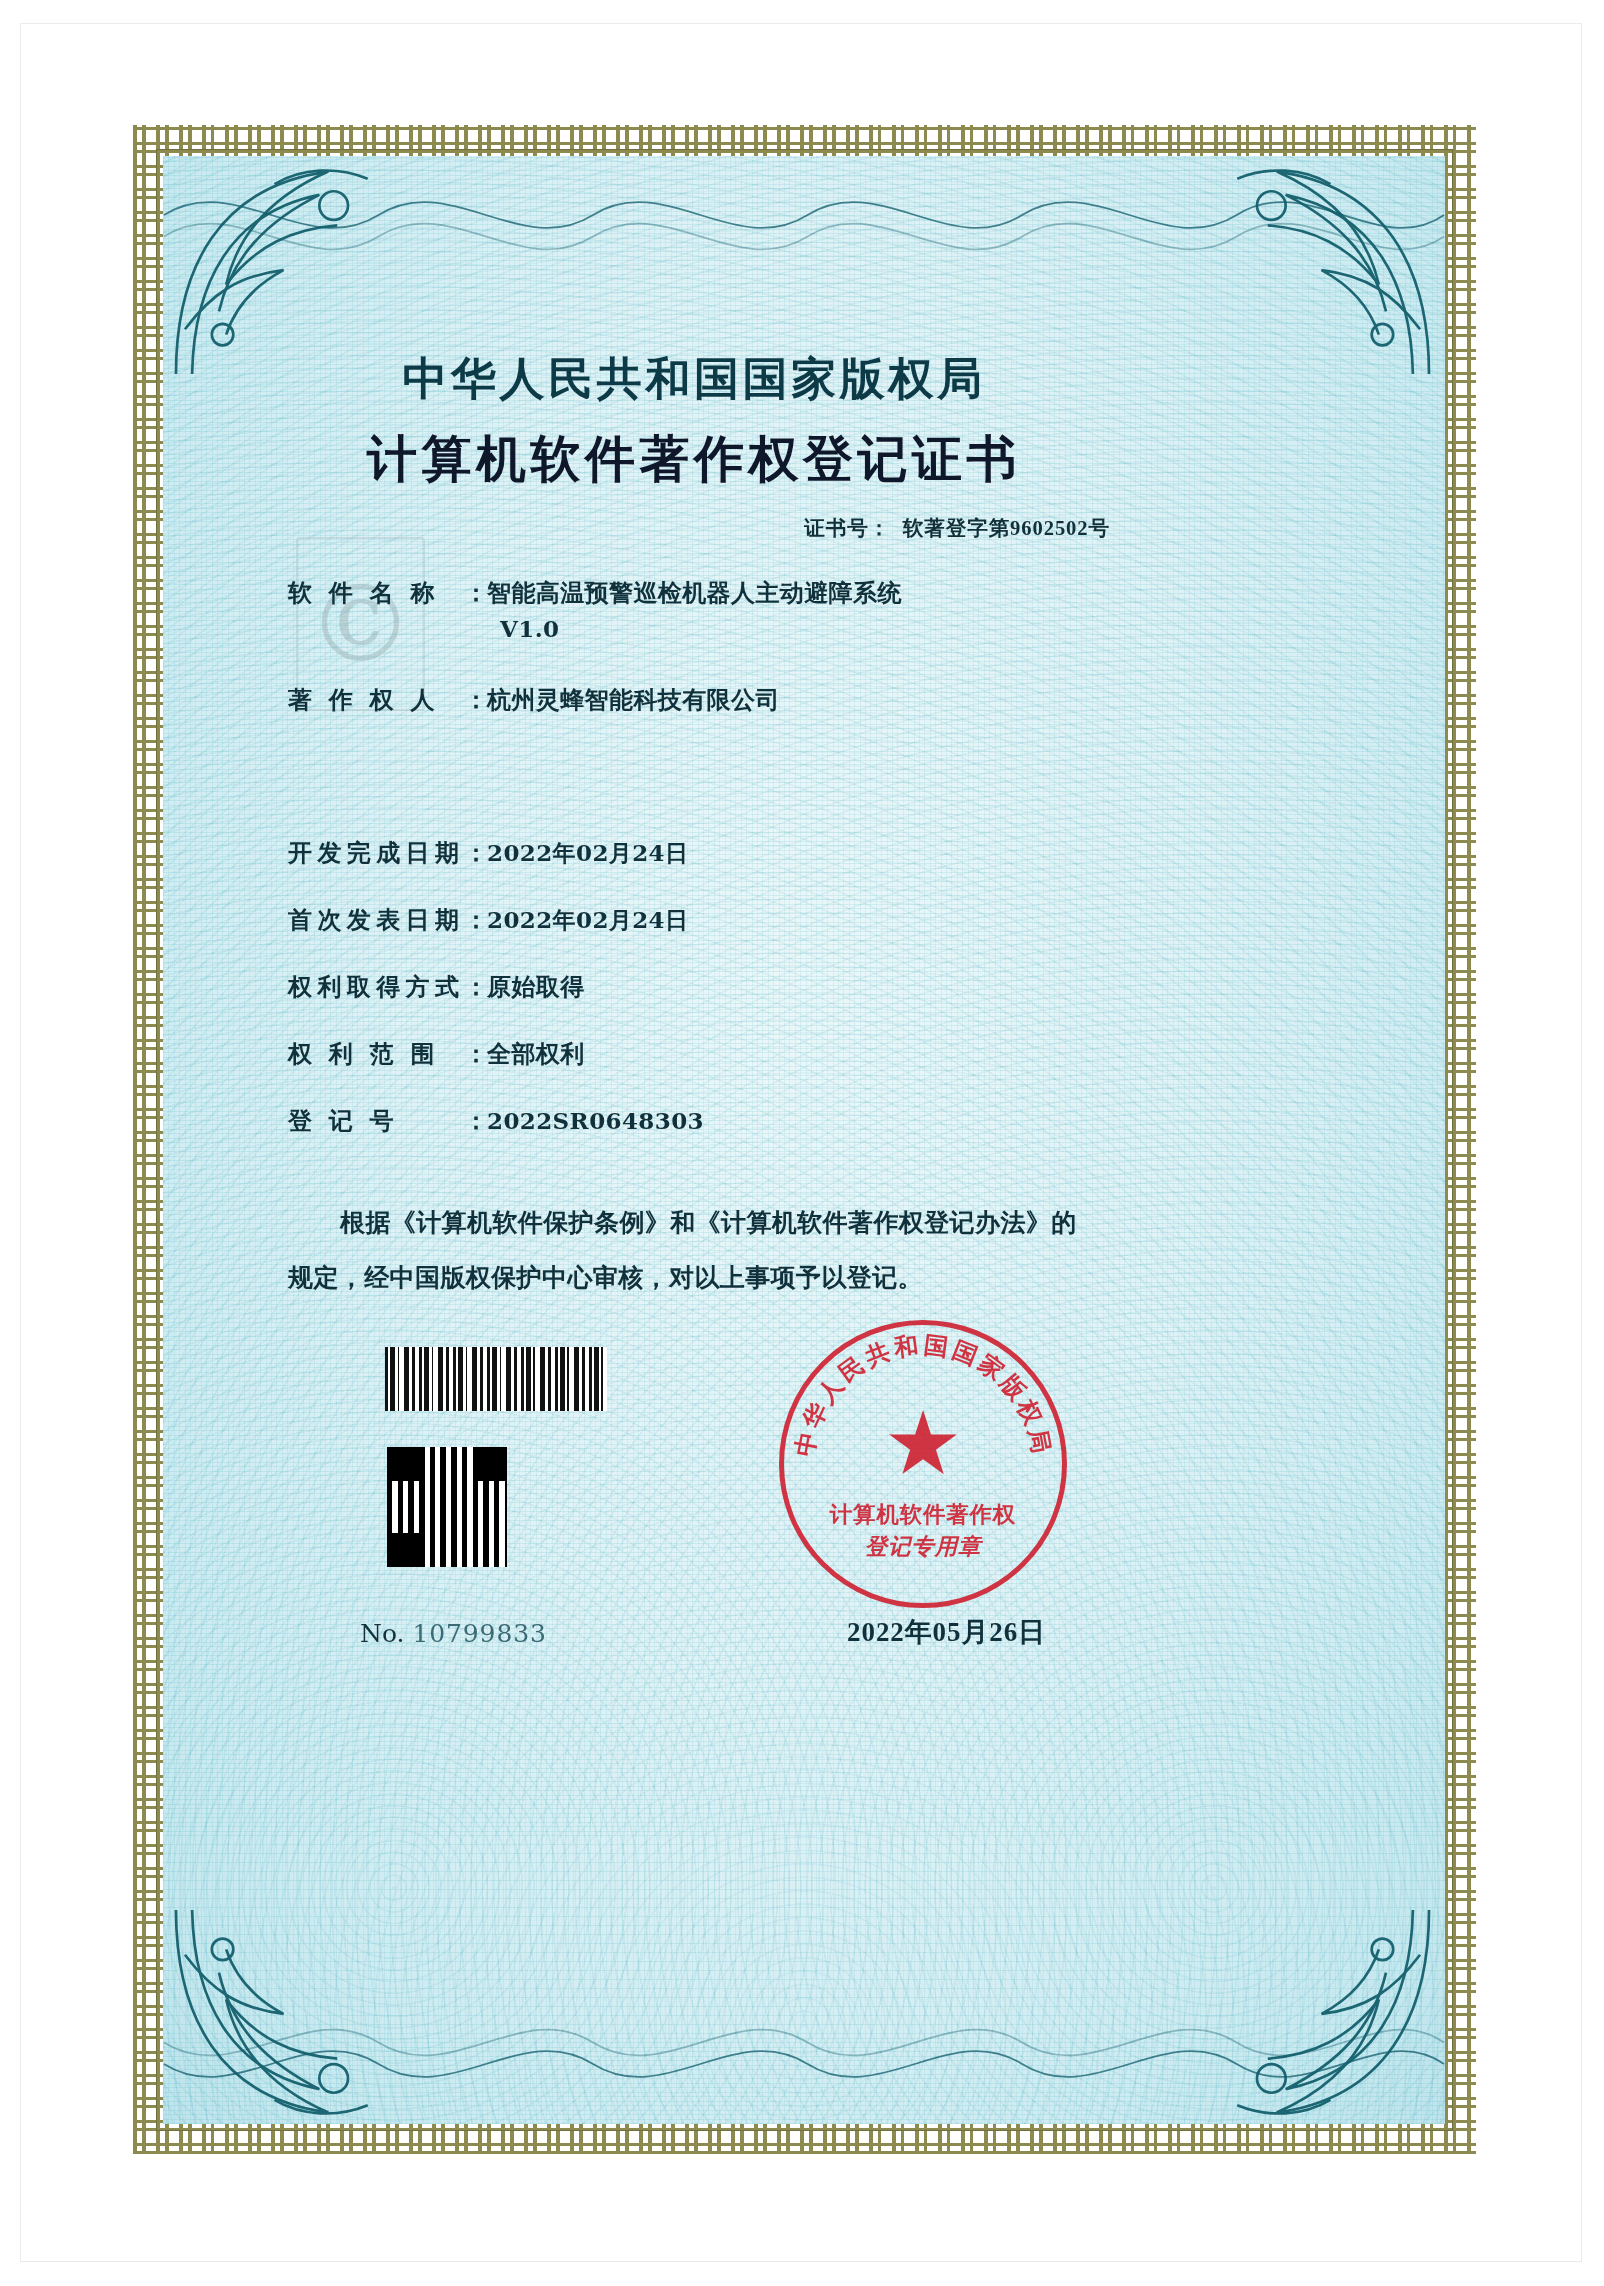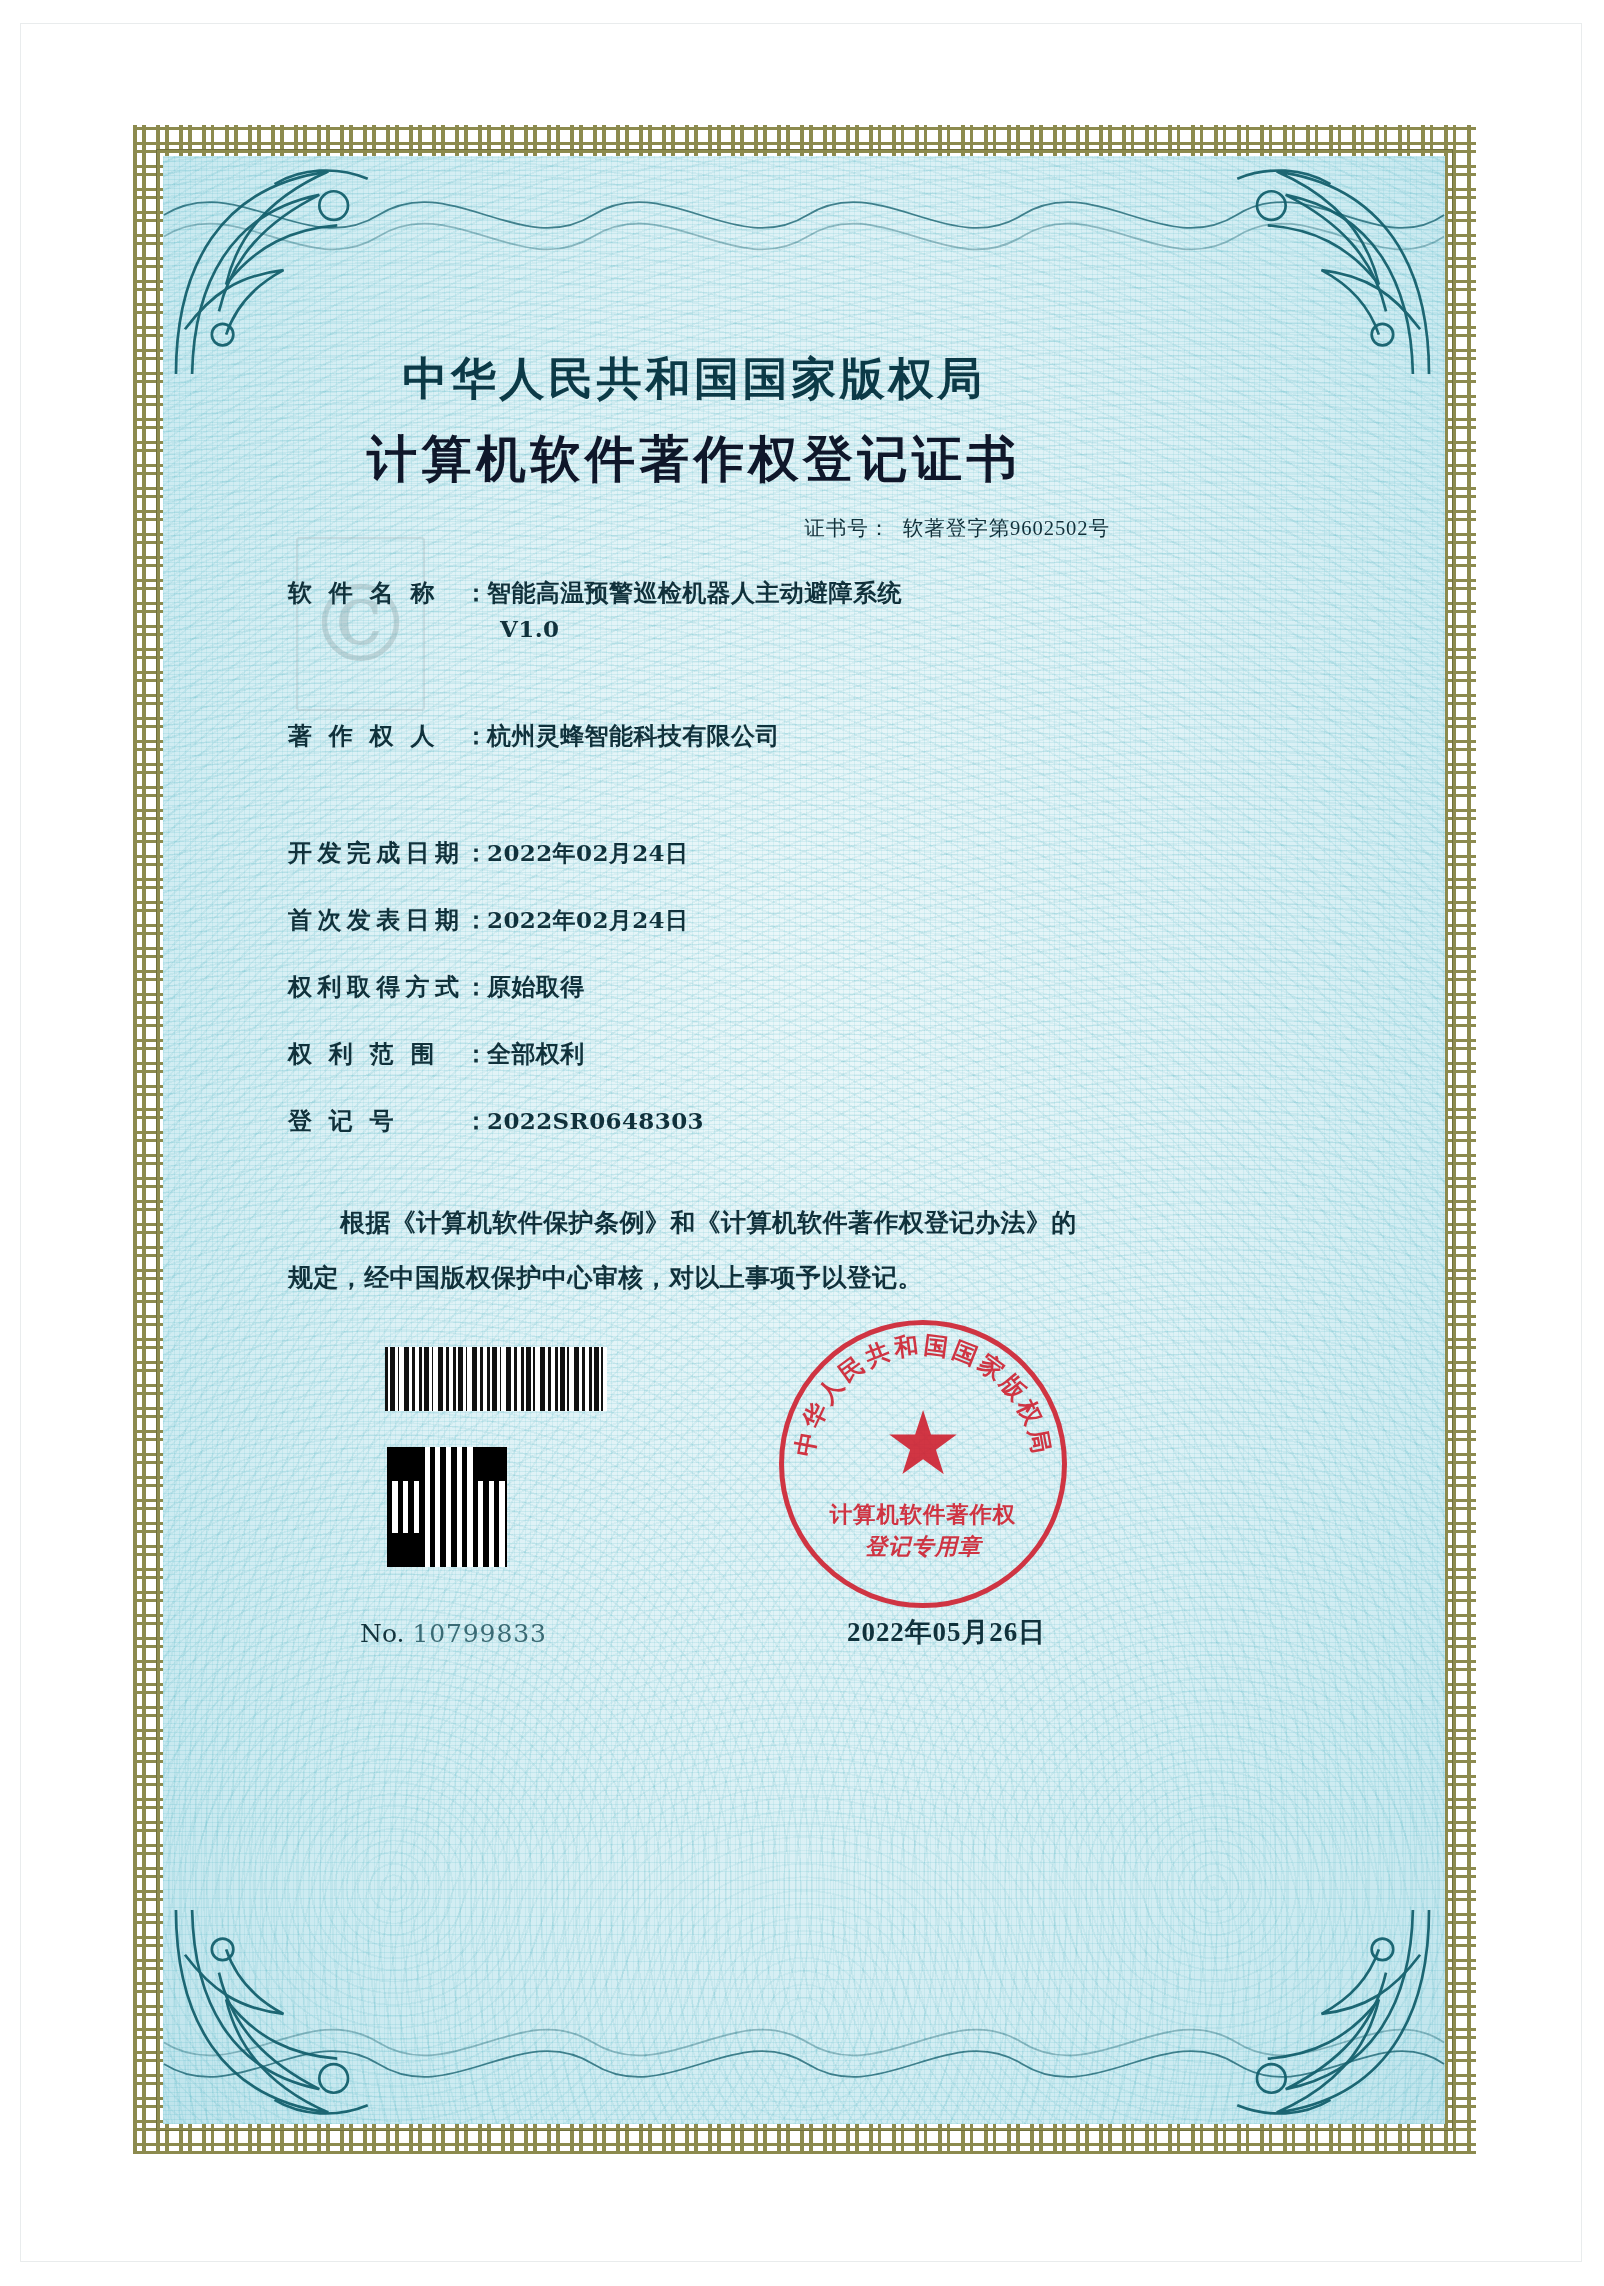--- a/index.html
+++ b/index.html
@@ -171,21 +171,21 @@
     font-size: 50px;
     letter-spacing: 4.5px;
     color: #0f172a;
   }
 
   .cert-no {
     position: absolute;
     top: 358px;
     right: 115px;
     font-size: 20.6px;
-    font-weight: 400;
+    font-weight: 700;
     color: #11303a;
     letter-spacing: 0.9px;
   }
   .cert-no .label { margin-right: 12.5px; }
 
   .field {
     position: absolute;
     left: 125px;
     font-size: 24px;
     color: #10313b;
@@ -206,21 +206,21 @@
     letter-spacing: 0.4px;
     font-weight: 700;
   }
   .field .fvalue.num {
     font-family: "DejaVu Serif", serif;
     font-size: 23px;
   }
 
   .f-name   { top: 421px; }
   .f-name2  { top: 459px; left: 337px; font-family: "DejaVu Serif", serif; font-size: 23px; }
-  .f-owner  { top: 528px; margin-top: 36px; }
+  .f-owner  { top: 528px; }
   .f-dev    { top: 681px; }
   .f-pub    { top: 748px; }
   .f-acq    { top: 815px; }
   .f-scope  { top: 882px; }
   .f-reg    { top: 949px; }
 
   .para {
     position: absolute;
     left: 125px;
     width: 1039px;

